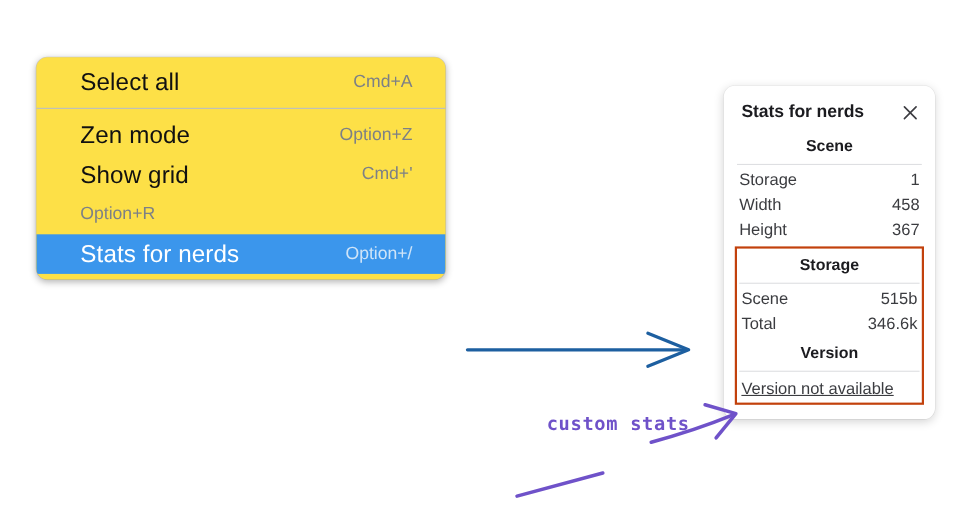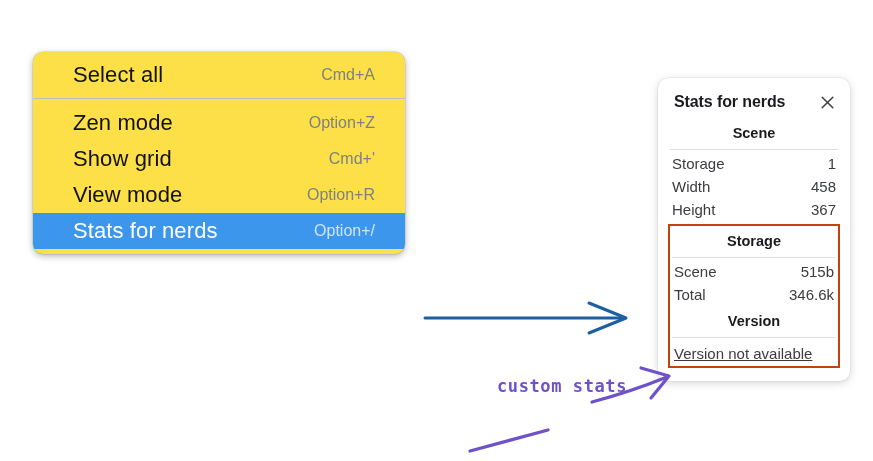--- a/index.html
+++ b/index.html
@@ -173,21 +173,20 @@
   <div class="menu-group">
     <div class="menu-item">
       <span class="mi-label">Zen mode</span>
       <span class="mi-shortcut">Option+Z</span>
     </div>
     <div class="menu-item">
       <span class="mi-label">Show grid</span>
       <span class="mi-shortcut">Cmd+'</span>
     </div>
     <div class="menu-item">
-      <span class="mi-label">View mode</span>
       <span class="mi-shortcut">Option+R</span>
     </div>
     <div class="menu-item selected">
       <span class="mi-label">Stats for nerds</span>
       <span class="mi-shortcut">Option+/</span>
     </div>
   </div>
 </div>
 
 <div id="stats-panel">

